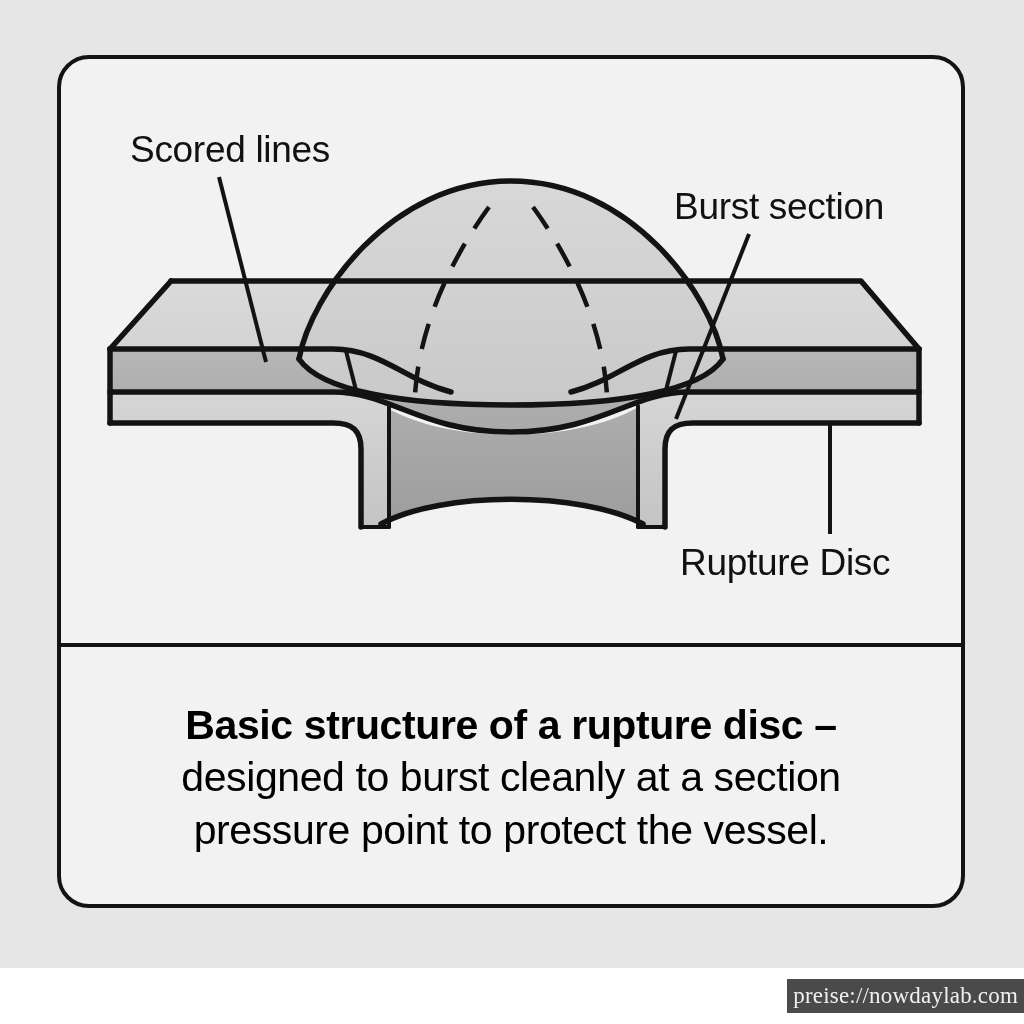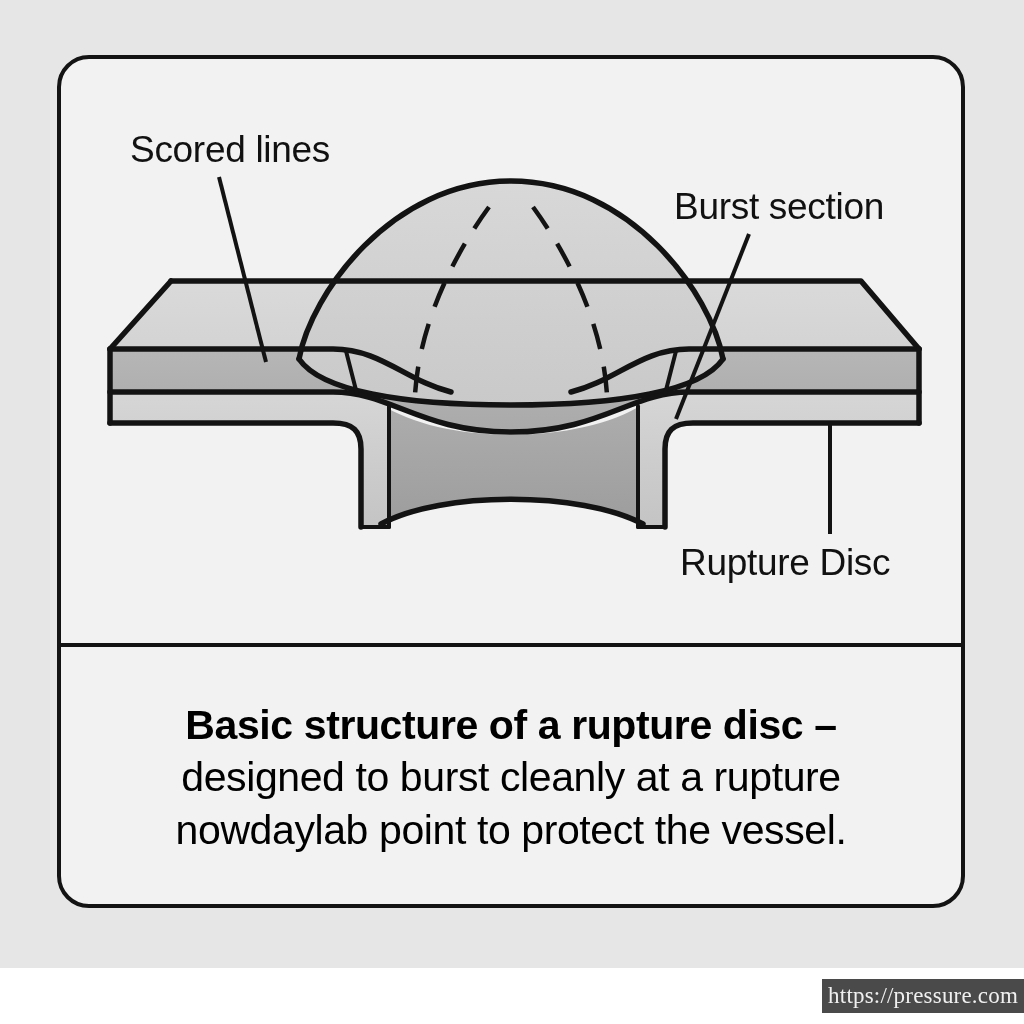--- a/index.html
+++ b/index.html
@@ -285,19 +285,19 @@
 
       <path class="leader" d="M 769 365 L 769 475"></path>
       <text class="lbl" x="619" y="516">Rupture Disc</text>
     </svg>
   </div>
 
   <div id="divider"></div>
 
   <div id="caption">
     <div class="cap-line bold">Basic structure of a rupture disc –</div>
-    <div class="cap-line">designed to burst cleanly at a rupture</div>
-    <div class="cap-line">nowdaylab point to protect the vessel.</div>
+    <div class="cap-line">designed to burst cleanly at a section</div>
+    <div class="cap-line">pressure point to protect the vessel.</div>
   </div>
 
 </div>
 
-<div id="watermark">https://pressure.com</div>
+<div id="watermark">preise://nowdaylab.com</div>
 
 </body></html>

